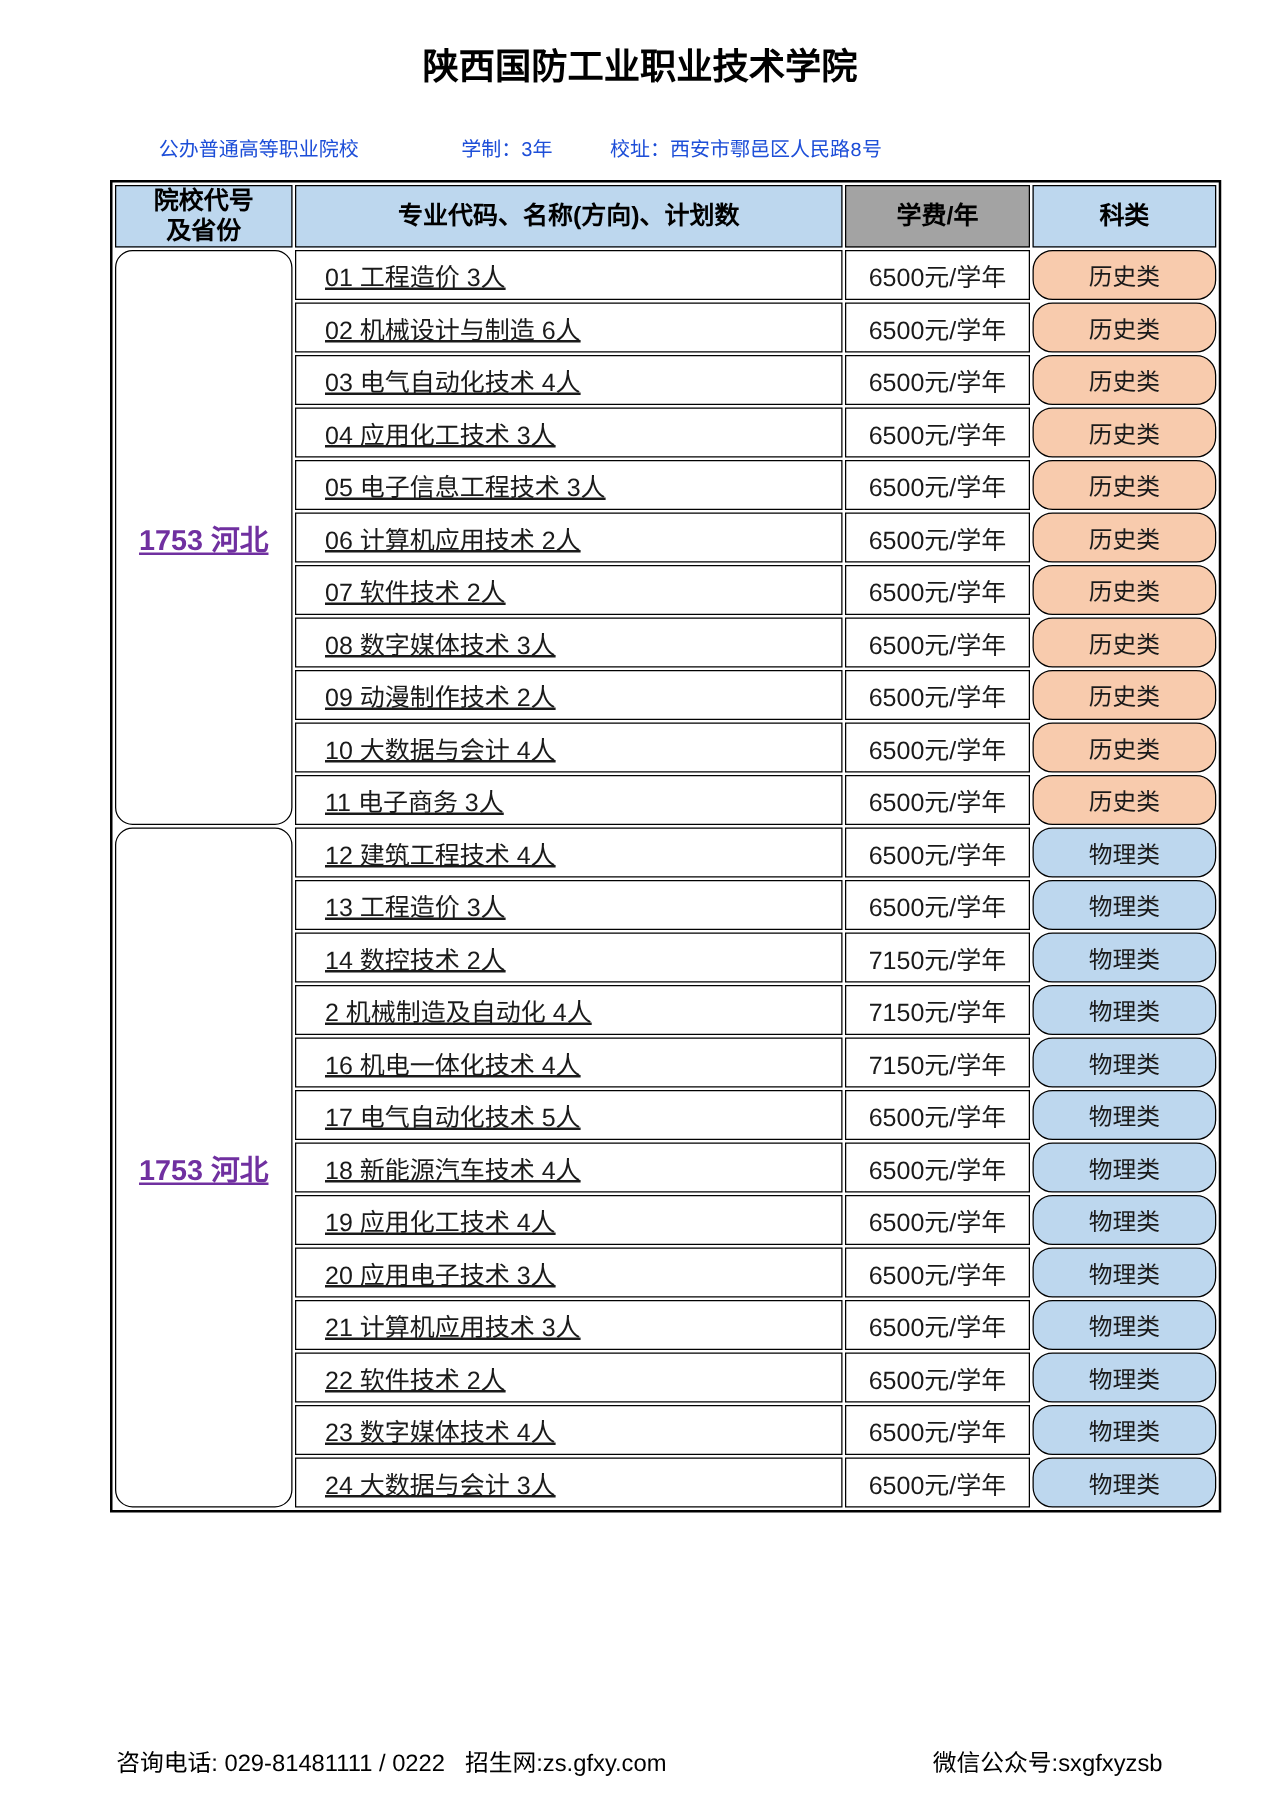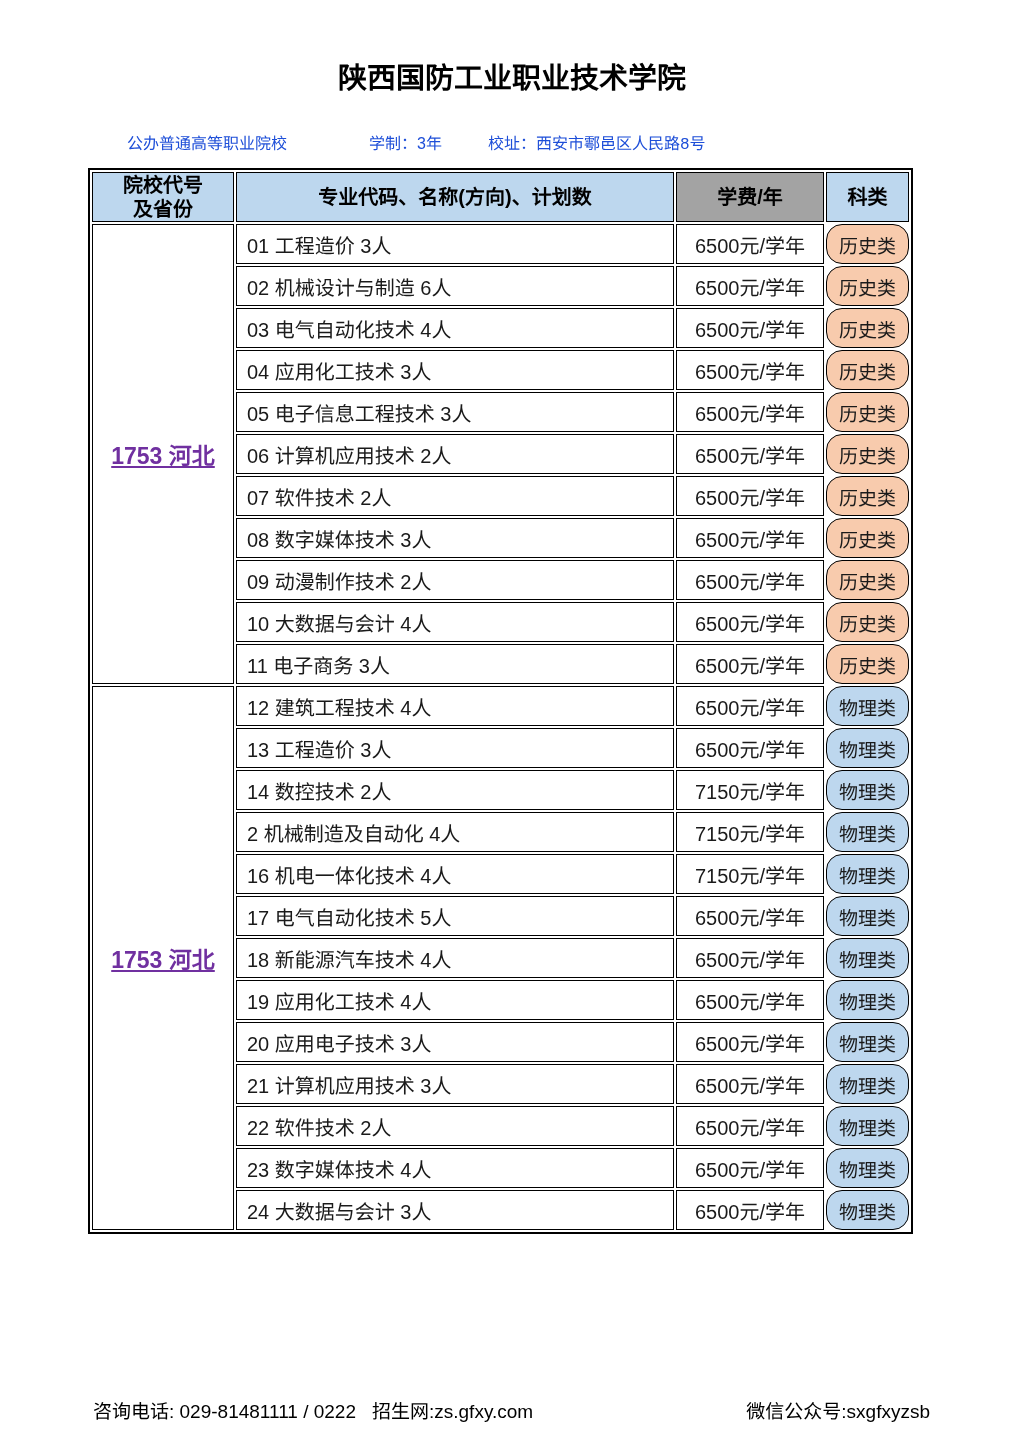--- a/index.html
+++ b/index.html
@@ -4,21 +4,21 @@
 <style>
   html, body { margin: 0; padding: 0; }
   body {
     width: 1024px;
     height: 1447px;
     background: #ffffff;
     font-family: "Liberation Sans", sans-serif;
     color: #1a1a1a;
     position: relative;
   }
-  .title-block { text-align: center; padding-top: 60px; }
+  .title-block { text-align: center; padding-top: 36px; }
   .page-title {
     font-size: 29px;
     font-weight: bold;
     color: #000;
     margin: 0;
     line-height: 36px;
   }
   .page-subtitle {
     font-size: 29px;
     font-weight: bold;
@@ -31,21 +31,21 @@
     margin: 34px 0 0 127px;
     font-size: 16px;
     color: #1d4ed8;
     white-space: nowrap;
   }
   .info-duration { margin-left: 82px; }
   .info-address { margin-left: 46px; font-family: Liberation Mono, monospace; }
 
   .table-wrap {
     margin: 14px 0 0 88px;
-    width: 825px;
+    width: 889px;
     border: 2px solid #000;
     box-sizing: border-box;
     background: #fff;
   }
   table.plan {
     width: 100%;
     table-layout: fixed;
     border-collapse: separate;
     border-spacing: 2px;
   }
@@ -63,23 +63,24 @@
     text-align: center;
     vertical-align: middle;
     line-height: 24px;
     padding: 0;
   }
   td.major-cell {
     height: 40px;
     font-size: 20px;
     text-align: left;
     vertical-align: middle;
-    padding: 0 0 0 10px;
-    background: #fff;
-    white-space: nowrap;
+    padding: 0 0 0 23px;
+    background: #fff;
+    white-space: nowrap;
+    text-decoration: underline;
   }
   td.fee-cell {
     height: 40px;
     font-size: 20px;
     text-align: center;
     vertical-align: middle;
     padding: 0;
     background: #fff;
     white-space: nowrap;
   }
@@ -90,20 +91,21 @@
     vertical-align: middle;
     padding: 0;
     white-space: nowrap;
     border-radius: 16px;
   }
   td.group-cell {
     background: #fff;
     text-align: center;
     vertical-align: middle;
     padding: 0;
+    border-radius: 14px;
   }
   .group-link {
     font-size: 23px;
     font-weight: bold;
     text-decoration: underline;
     white-space: nowrap;
   }
   .footer-row {
     position: absolute;
     left: 0;

